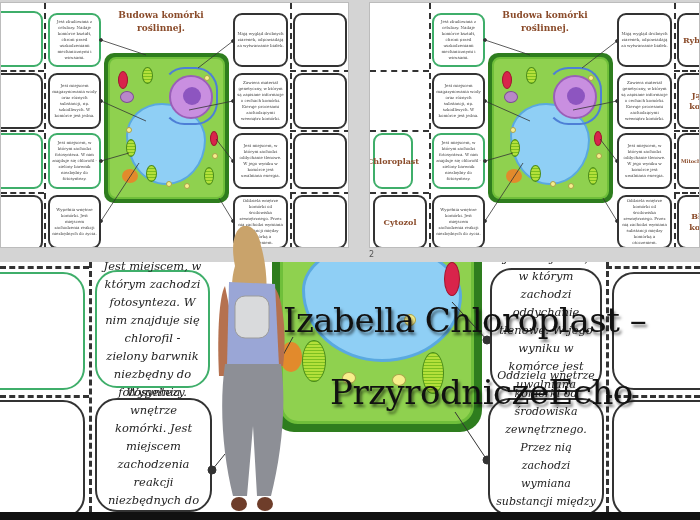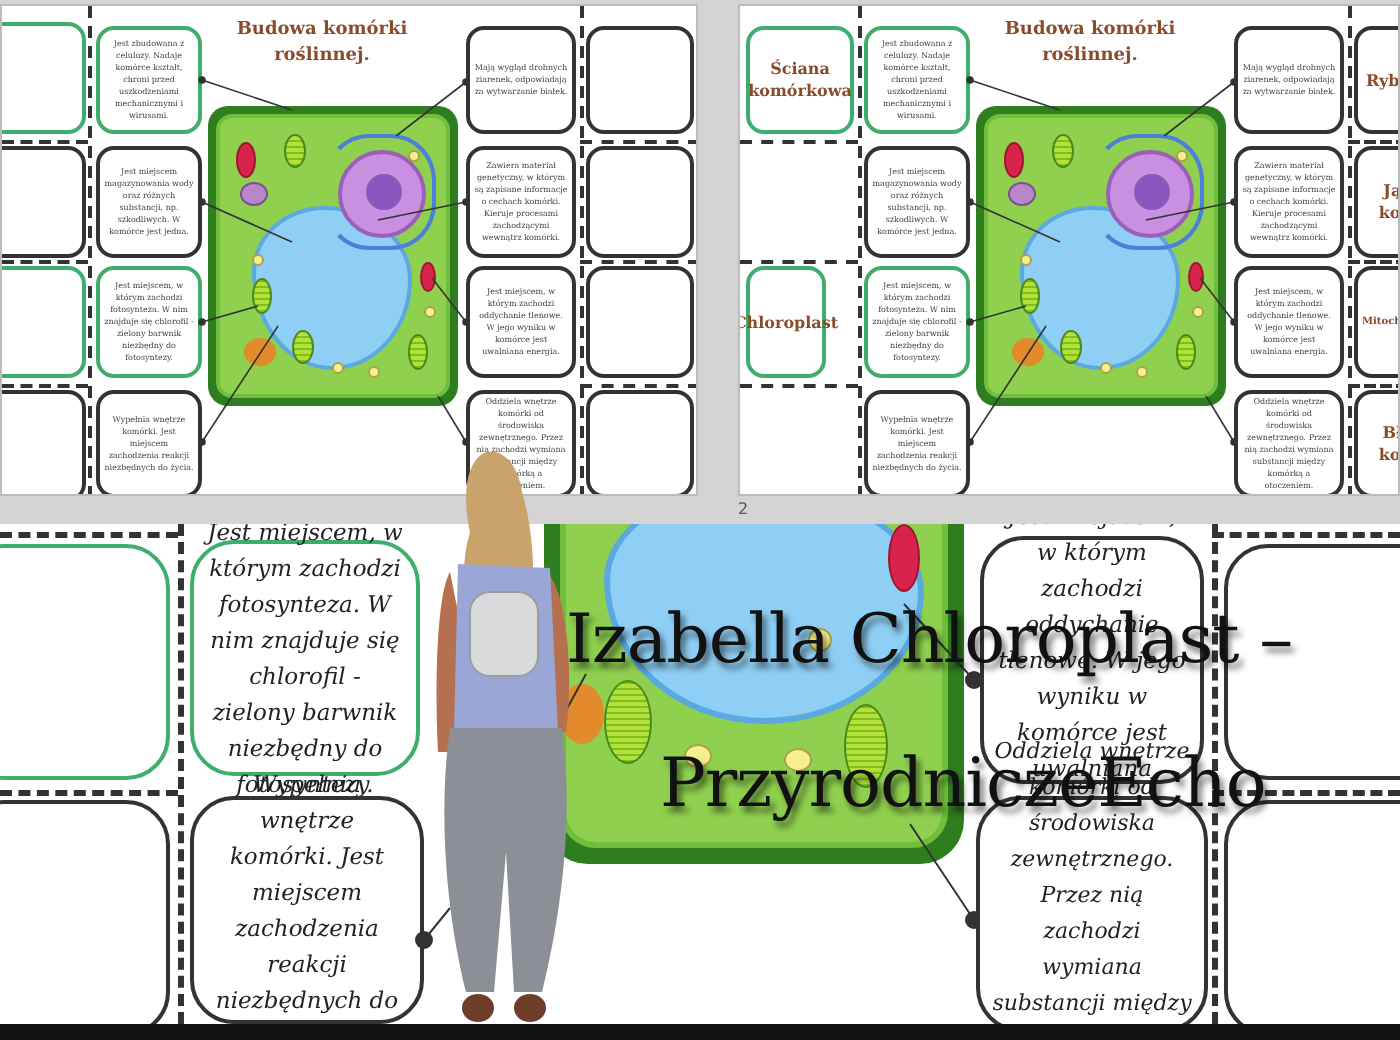--- a/index.html
+++ b/index.html
@@ -144,25 +144,25 @@
     <div class="dash-h" style="left:289px;top:127px;width:60px;"></div>
     <div class="dash-h" style="left:289px;top:189px;width:60px;"></div>
 
     <div class="card grid-bg" style="left:292px;top:10px;width:54px;height:54px;"></div>
     <div class="card grid-bg" style="left:292px;top:70px;width:54px;height:56px;"></div>
     <div class="card grid-bg" style="left:292px;top:130px;width:54px;height:56px;"></div>
     <div class="card grid-bg" style="left:292px;top:192px;width:54px;height:54px;"></div>
   </div>
 
   <div class="thumb thumb-2">
-    <div class="card green grid-bg" style="left:3px;top:10px;width:54px;height:54px;">
-      <span class="term">Ściana komórkowa</span>
-    </div>
     <div class="card green grid-bg" style="left:3px;top:130px;width:40px;height:56px;">
       <span class="term">Chloroplast</span>
+    </div>
+    <div class="card grid-bg" style="left:3px;top:192px;width:54px;height:54px;">
+      <span class="term">Cytozol</span>
     </div>
     <div class="dash-v" style="left:59px;top:0;height:246px;"></div>
     <div class="dash-h" style="left:0;top:67px;width:59px;"></div>
     <div class="dash-h" style="left:0;top:127px;width:59px;"></div>
     <div class="dash-h" style="left:0;top:189px;width:59px;"></div>
 
     <div class="card green small-text" style="left:62px;top:10px;width:53px;height:54px;">Jest zbudowana z celulozy. Nadaje komórce kształt, chroni przed uszkodzeniami mechanicznymi i wirusami.</div>
     <div class="card small-text" style="left:62px;top:70px;width:53px;height:56px;">Jest miejscem magazynowania wody oraz różnych substancji, np. szkodliwych. W komórce jest jedna.</div>
     <div class="card green small-text" style="left:62px;top:130px;width:53px;height:56px;">Jest miejscem, w którym zachodzi fotosynteza. W nim znajduje się chlorofil - zielony barwnik niezbędny do fotosyntezy.</div>
     <div class="card small-text" style="left:62px;top:192px;width:53px;height:54px;">Wypełnia wnętrze komórki. Jest miejscem zachodzenia reakcji niezbędnych do życia.</div>

